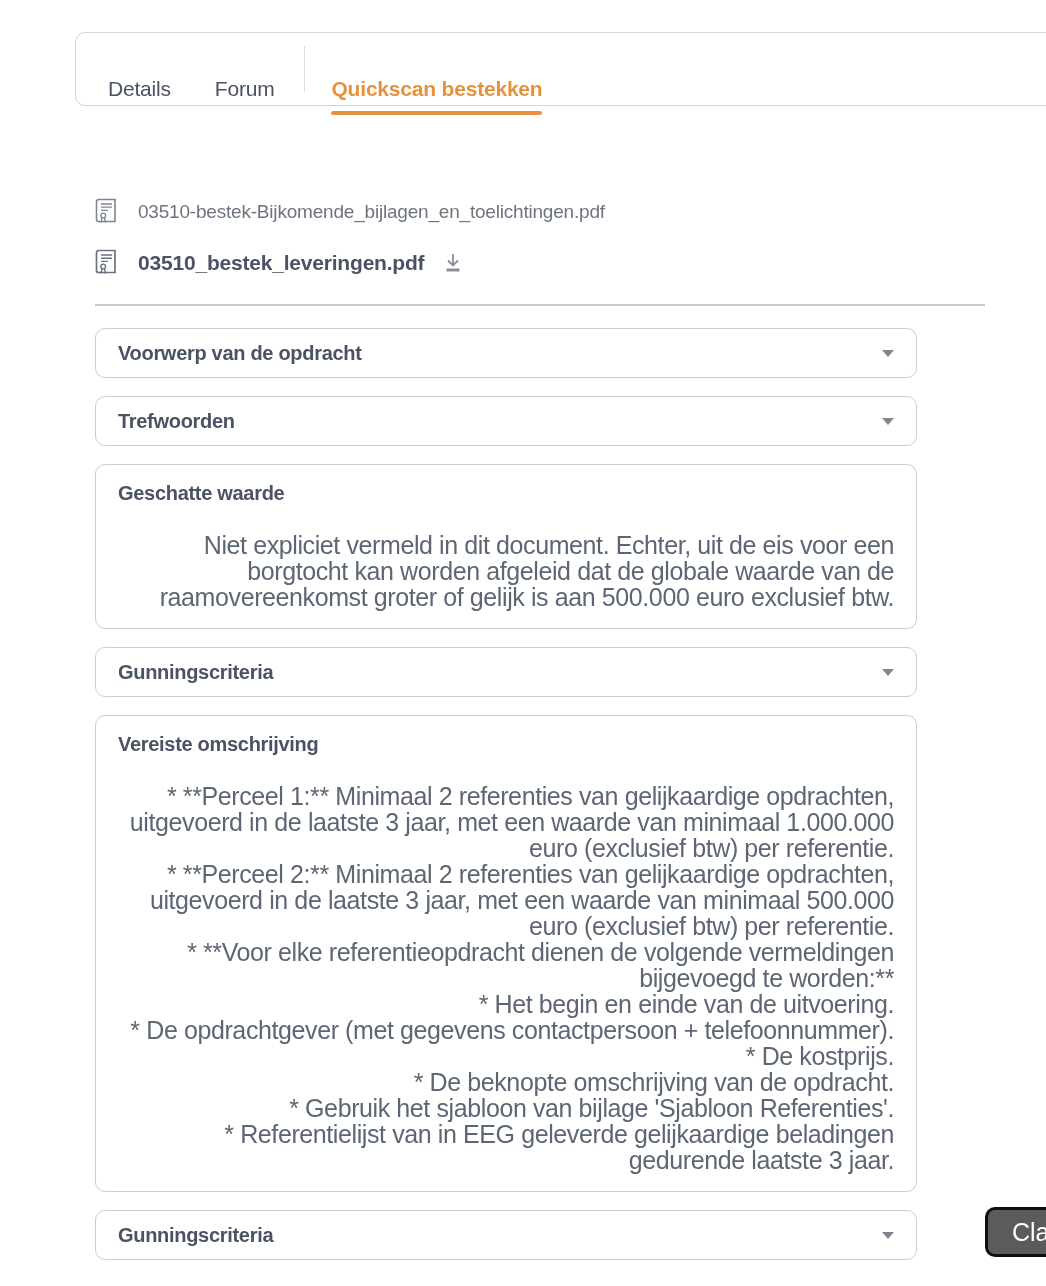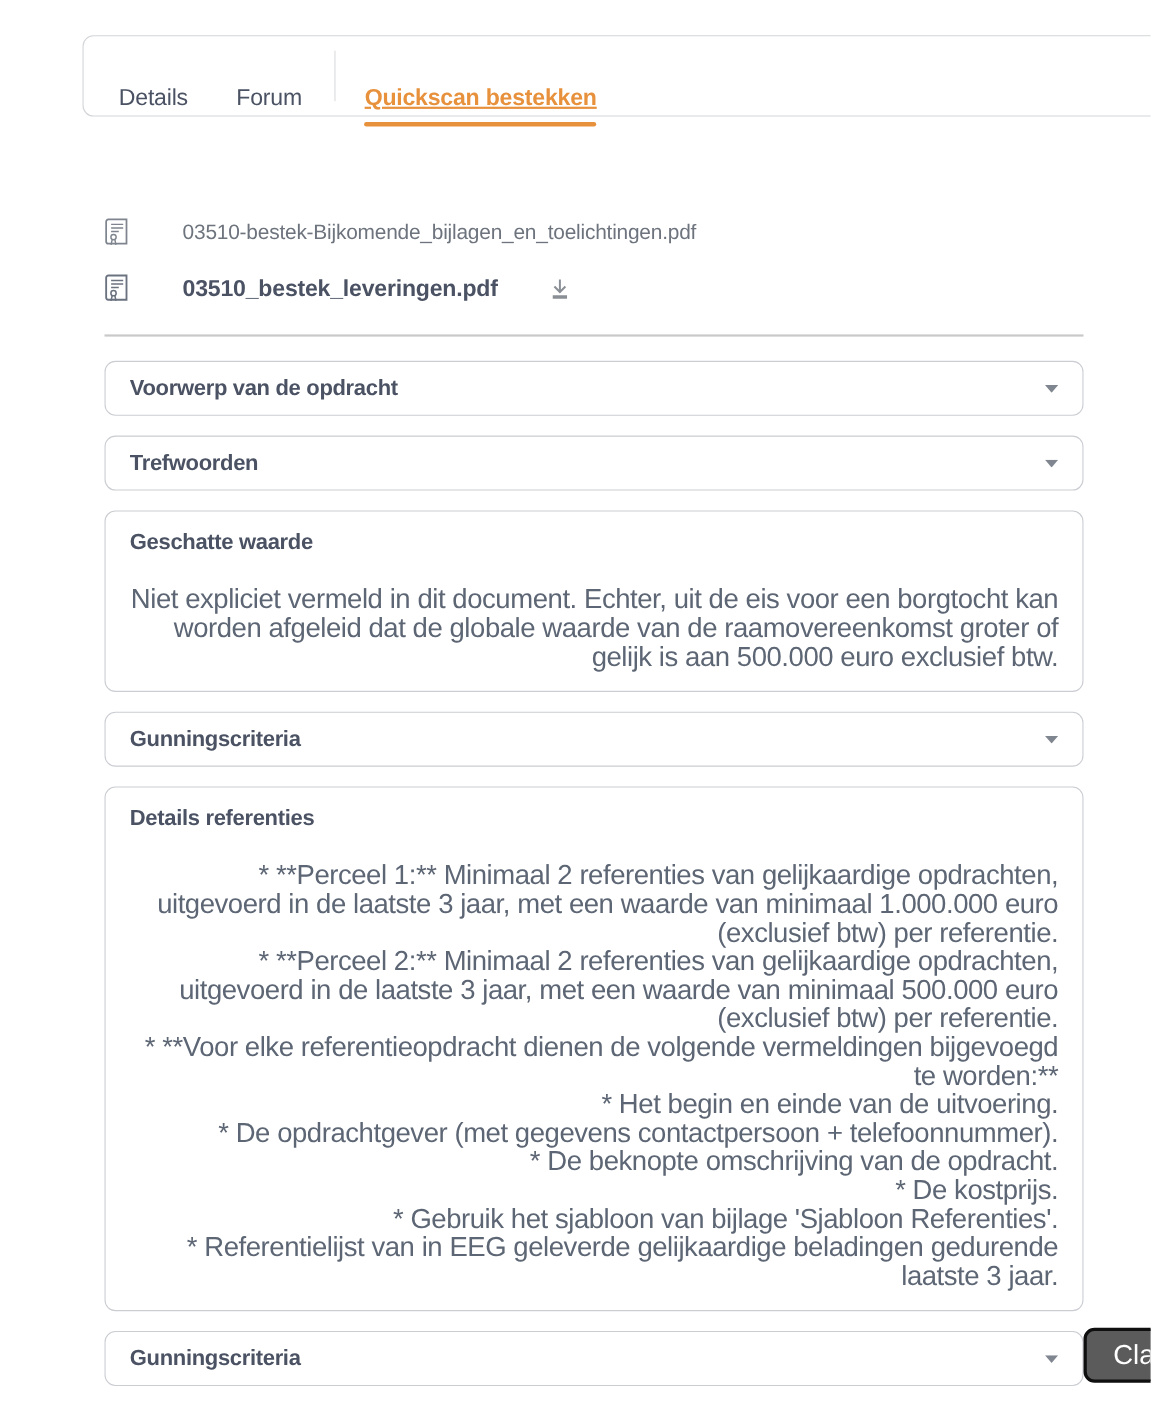--- a/index.html
+++ b/index.html
@@ -30,49 +30,49 @@
     font-size:21px;color:var(--heading);
     letter-spacing:-0.2px;cursor:pointer;position:relative;
     white-space:nowrap;
     margin-top:40px;
   }
   .tab--details{margin-right:44px;}
   .tab-divider{
     width:1px;height:46px;background:#DBDCDE;margin:0 26px 0 30px;
   }
   .tab--active{
-    color:var(--accent);font-weight:700;text-decoration:underline;
+    color:var(--accent);font-weight:700;
   }
   .tab--active::after{
     content:"";position:absolute;left:0;right:0;bottom:-14px;height:4px;
     background:var(--accent);border-radius:2px;
   }
 
   
   .file-row{
-    position:absolute;left:95px;display:flex;align-items:center;gap:28px;
+    position:absolute;left:95px;display:flex;align-items:center;
   }
   .file-row--first{top:198px;}
   .file-row--second{top:249px;}
   .doc-icon{flex:0 0 auto;margin-right:20px;display:block;}
   .file-name{
     font-size:19px;color:var(--muted);letter-spacing:-0.2px;
   }
   .file-name--bold{
     font-size:21px;font-weight:700;color:var(--heading);letter-spacing:-0.2px;text-align:right;
   }
   .dl-icon{margin-left:18px;display:block;cursor:pointer;}
 
   .content-divider{
     position:absolute;left:95px;top:304px;width:890px;height:2px;
     background:#C9C9C9;
   }
 
   
-  .sections{position:absolute;left:95px;top:328px;width:890px;}
+  .sections{position:absolute;left:95px;top:328px;width:822px;}
   .card{
     border:1px solid var(--card-border);border-radius:10px;
     background:#fff;margin-bottom:18px;width:100%;
   }
   .card--collapsed{
     height:50px;display:flex;align-items:center;justify-content:space-between;
     padding:0 22px;cursor:pointer;
   }
   .card--expanded{
     padding:15px 22px 18px 22px;
@@ -157,29 +157,29 @@
 
   <div class="card card--collapsed">
     <span class="card-title">Gunningscriteria</span>
     <svg class="chev" width="12" height="7" viewBox="0 0 12 7">
         <polygon points="0,0 12,0 6,7" fill="#808690"></polygon>
       </svg>
   </div>
 
 
   <div class="card card--expanded">
-    <span class="card-title">Details referenties</span>
+    <span class="card-title">Vereiste omschrijving</span>
     <div class="card-body">
       <span class="line">* **Perceel 1:** Minimaal 2 referenties van gelijkaardige opdrachten, uitgevoerd in de laatste 3 jaar, met een waarde van minimaal 1.000.000 euro (exclusief btw) per referentie.</span>
       <span class="line">* **Perceel 2:** Minimaal 2 referenties van gelijkaardige opdrachten, uitgevoerd in de laatste 3 jaar, met een waarde van minimaal 500.000 euro (exclusief btw) per referentie.</span>
       <span class="line">* **Voor elke referentieopdracht dienen de volgende vermeldingen bijgevoegd te worden:**</span>
       <span class="line">* Het begin en einde van de uitvoering.</span>
       <span class="line">* De opdrachtgever (met gegevens contactpersoon + telefoonnummer).</span>
+      <span class="line">* De kostprijs.</span>
       <span class="line">* De beknopte omschrijving van de opdracht.</span>
-      <span class="line">* De kostprijs.</span>
       <span class="line">* Gebruik het sjabloon van bijlage 'Sjabloon Referenties'.</span>
       <span class="line">* Referentielijst van in EEG geleverde gelijkaardige beladingen gedurende laatste 3 jaar.</span>
     </div>
   </div>
 
   <div class="card card--collapsed">
     <span class="card-title">Gunningscriteria</span>
     <svg class="chev" width="12" height="7" viewBox="0 0 12 7">
         <polygon points="0,0 12,0 6,7" fill="#808690"></polygon>
       </svg>

